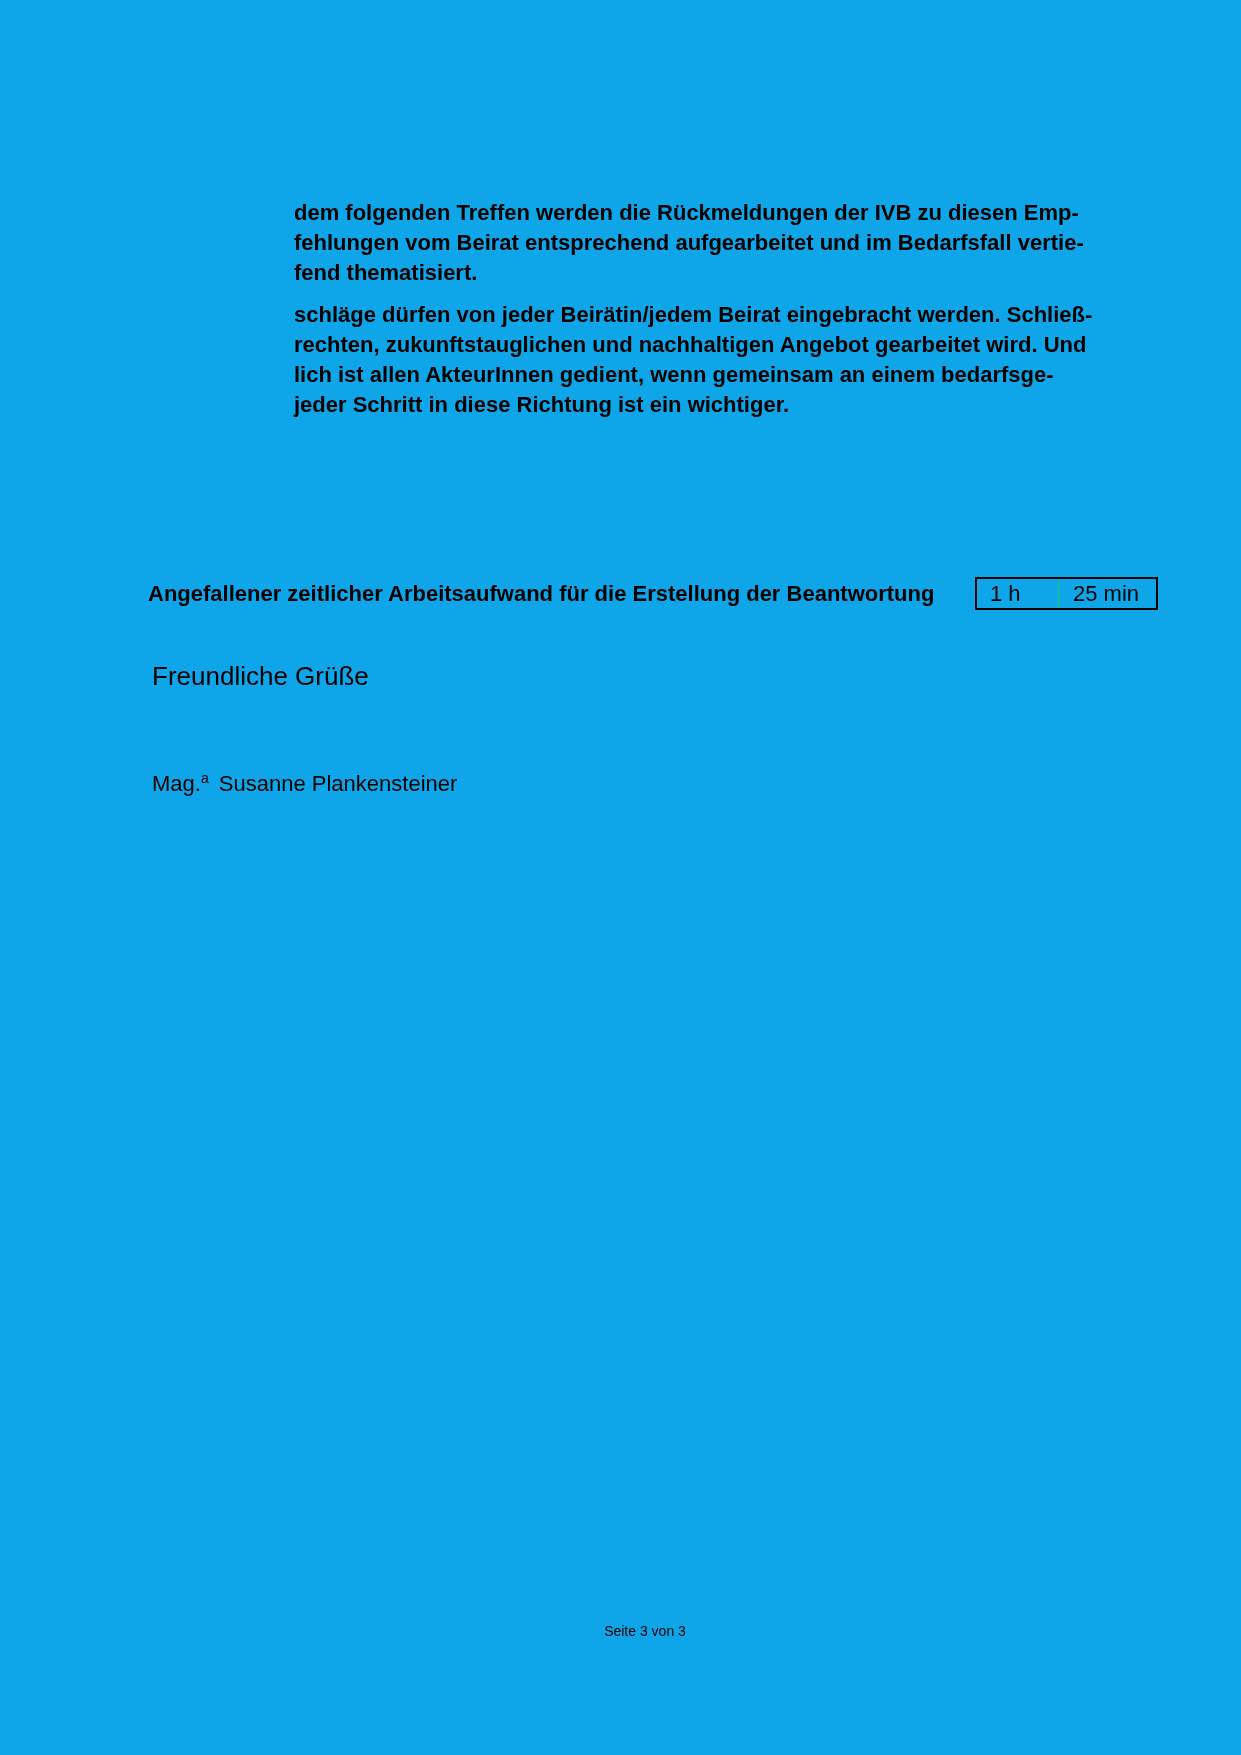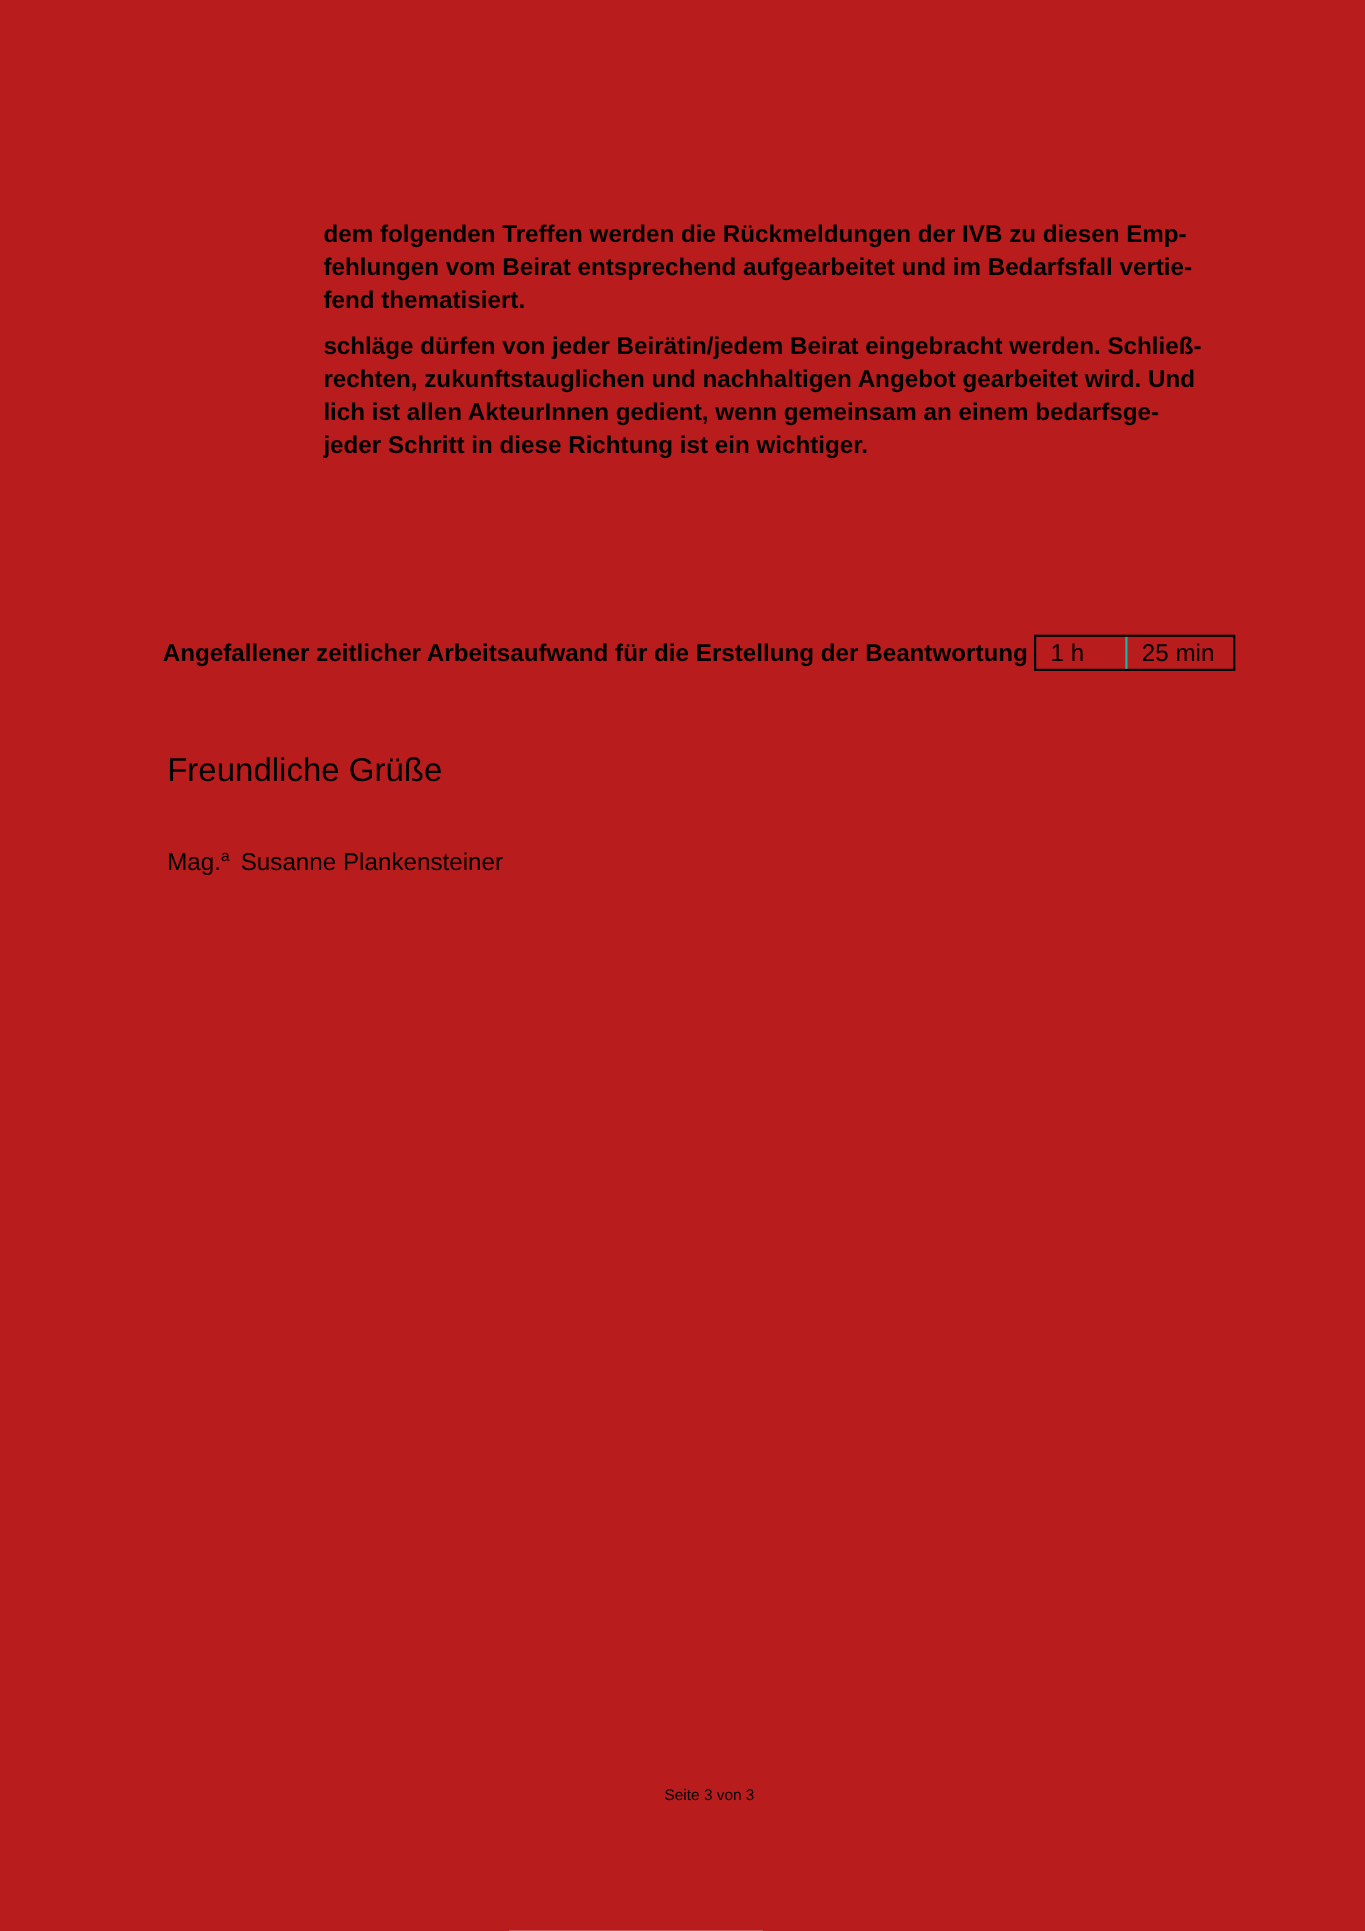--- a/index.html
+++ b/index.html
@@ -11,21 +11,21 @@
     height: 1755px;
     position: relative;
     background: #ffffff;
     color: #000000;
     font-family: "Liberation Sans", "DejaVu Sans", sans-serif;
     overflow: hidden;
   }
   .page {
     position: absolute;
     inset: 0;
-    background: #b91c1c;
+    background: #0ea5e9;
   }
   .body-text {
     position: absolute;
     left: 294px;
     top: 198px;
     width: 845px;
     font-size: 22px;
     line-height: 30px;
     font-weight: bold;
   }
@@ -44,21 +44,21 @@
     top: 0;
     height: 33px;
     display: flex;
     align-items: center;
     font-size: 22px;
     white-space: nowrap;
     font-weight: bold;
   }
   .effort-table {
     position: absolute;
-    left: 940px;
+    left: 975px;
     top: 0;
     height: 33px;
     display: flex;
     border: 2px solid #000000;
     box-sizing: border-box;
   }
   .effort-cell {
     display: flex;
     align-items: center;
     box-sizing: border-box;
@@ -67,22 +67,22 @@
     white-space: nowrap;
   }
   .effort-cell.hours { width: 81px; }
   .effort-cell.minutes {
     width: 98px;
     border-left: 2px solid #14b8a6;
   }
   .greeting {
     position: absolute;
     left: 152px;
-    top: 686px;
-    font-size: 30px;
+    top: 661px;
+    font-size: 26px;
     line-height: 30px;
     white-space: nowrap;
   }
   .signature {
     position: absolute;
     left: 152px;
     top: 769px;
     font-size: 22px;
     line-height: 30px;
     white-space: nowrap;

